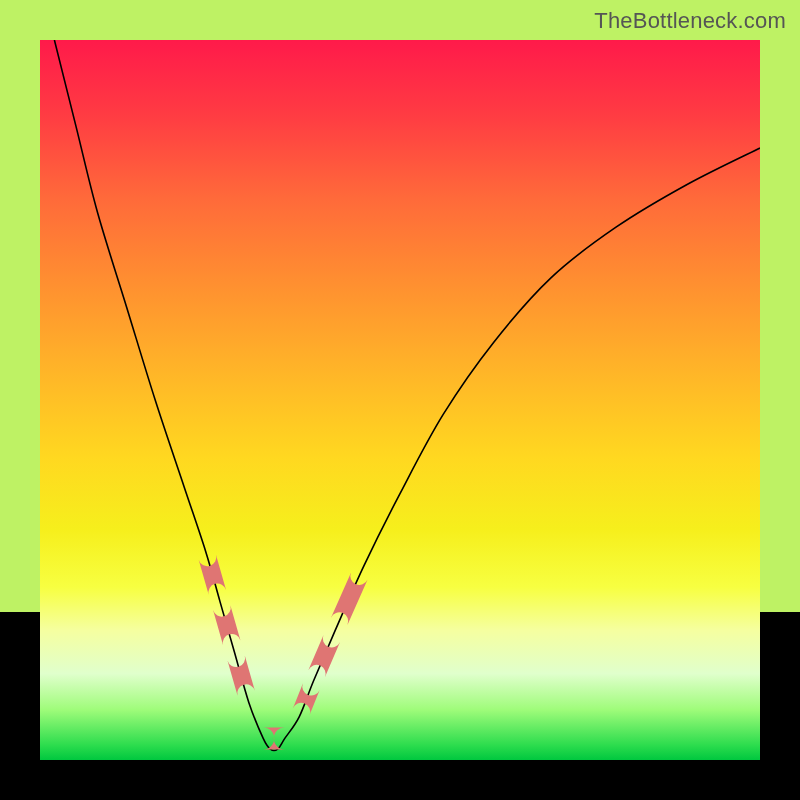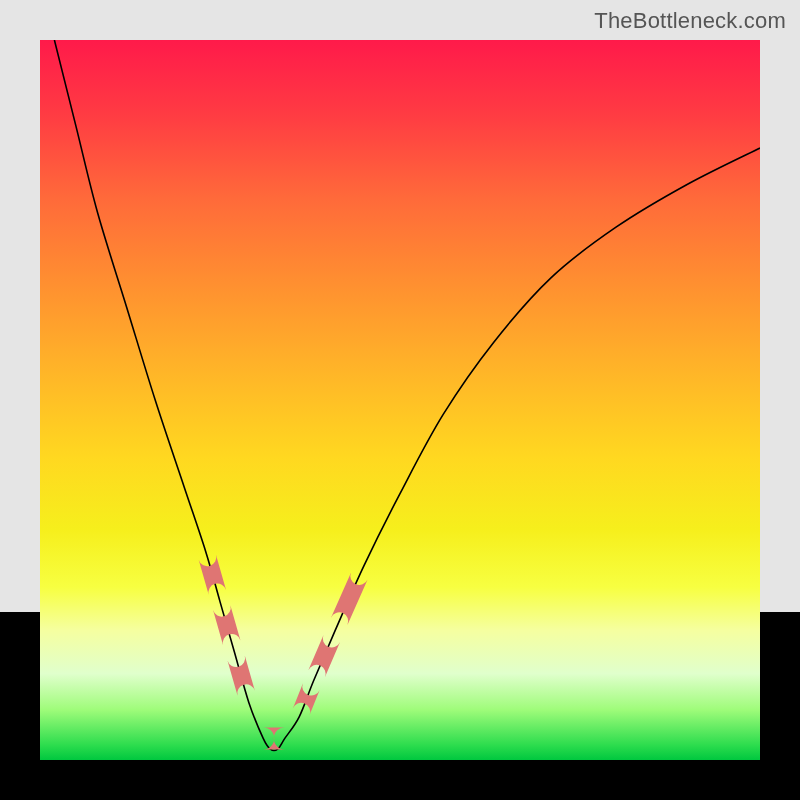--- a/index.html
+++ b/index.html
@@ -8,21 +8,21 @@
     width: 800px;
     height: 800px;
     overflow: hidden;
     background: #000;
     font-family: Arial, Helvetica, sans-serif;
   }
   .frame {
     position: relative;
     width: 800px;
     height: 612px;
-    background: #e5e5e5;
+    background: #bef264;
   }
   .plot-gradient {
     position: absolute;
     left: 40px;
     top: 40px;
     width: 720px;
     height: 720px;
     
     background: linear-gradient(
       to bottom,

